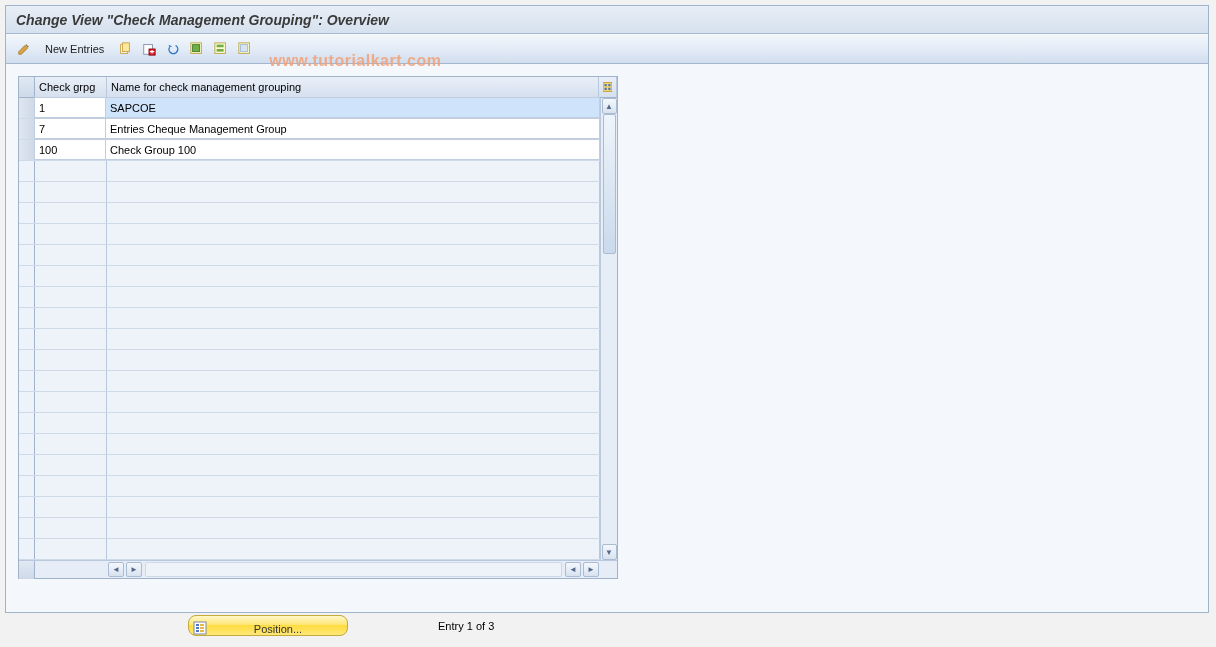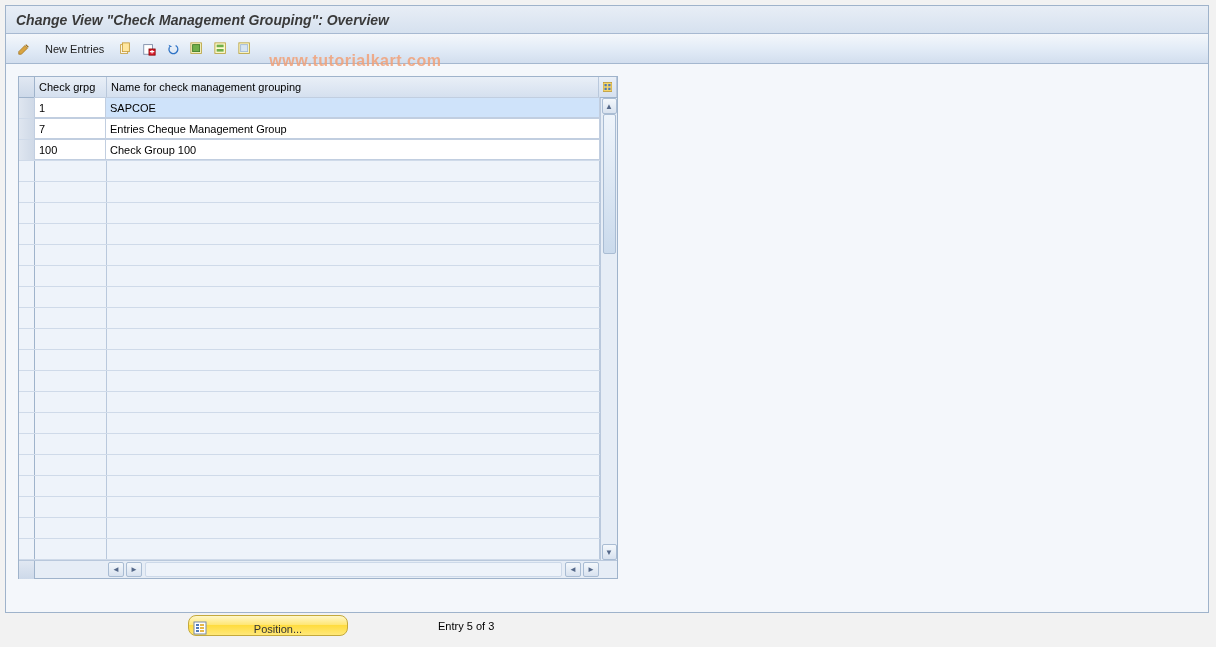--- a/index.html
+++ b/index.html
@@ -380,17 +380,17 @@
           <rect x="1" y="1" width="12" height="12" fill="#fff" stroke="#7a8aa5"></rect>
           <rect x="3" y="3" width="3" height="2" fill="#4f79b8"></rect>
             <rect x="3" y="6" width="3" height="2" fill="#4f79b8"></rect>
             <rect x="3" y="9" width="3" height="2" fill="#4f79b8"></rect>
           <rect x="7" y="3" width="4" height="2" fill="#e6b84b"></rect>
             <rect x="7" y="6" width="4" height="2" fill="#e6b84b"></rect>
             <rect x="7" y="9" width="4" height="2" fill="#e6b84b"></rect>
         </svg>
         <span class="label">Position...</span>
       </div>
-      <span>Entry 5 of 3</span>
+      <span>Entry 1 of 3</span>
     </div>
 
   </div>
 </div>
 
 </body></html>

